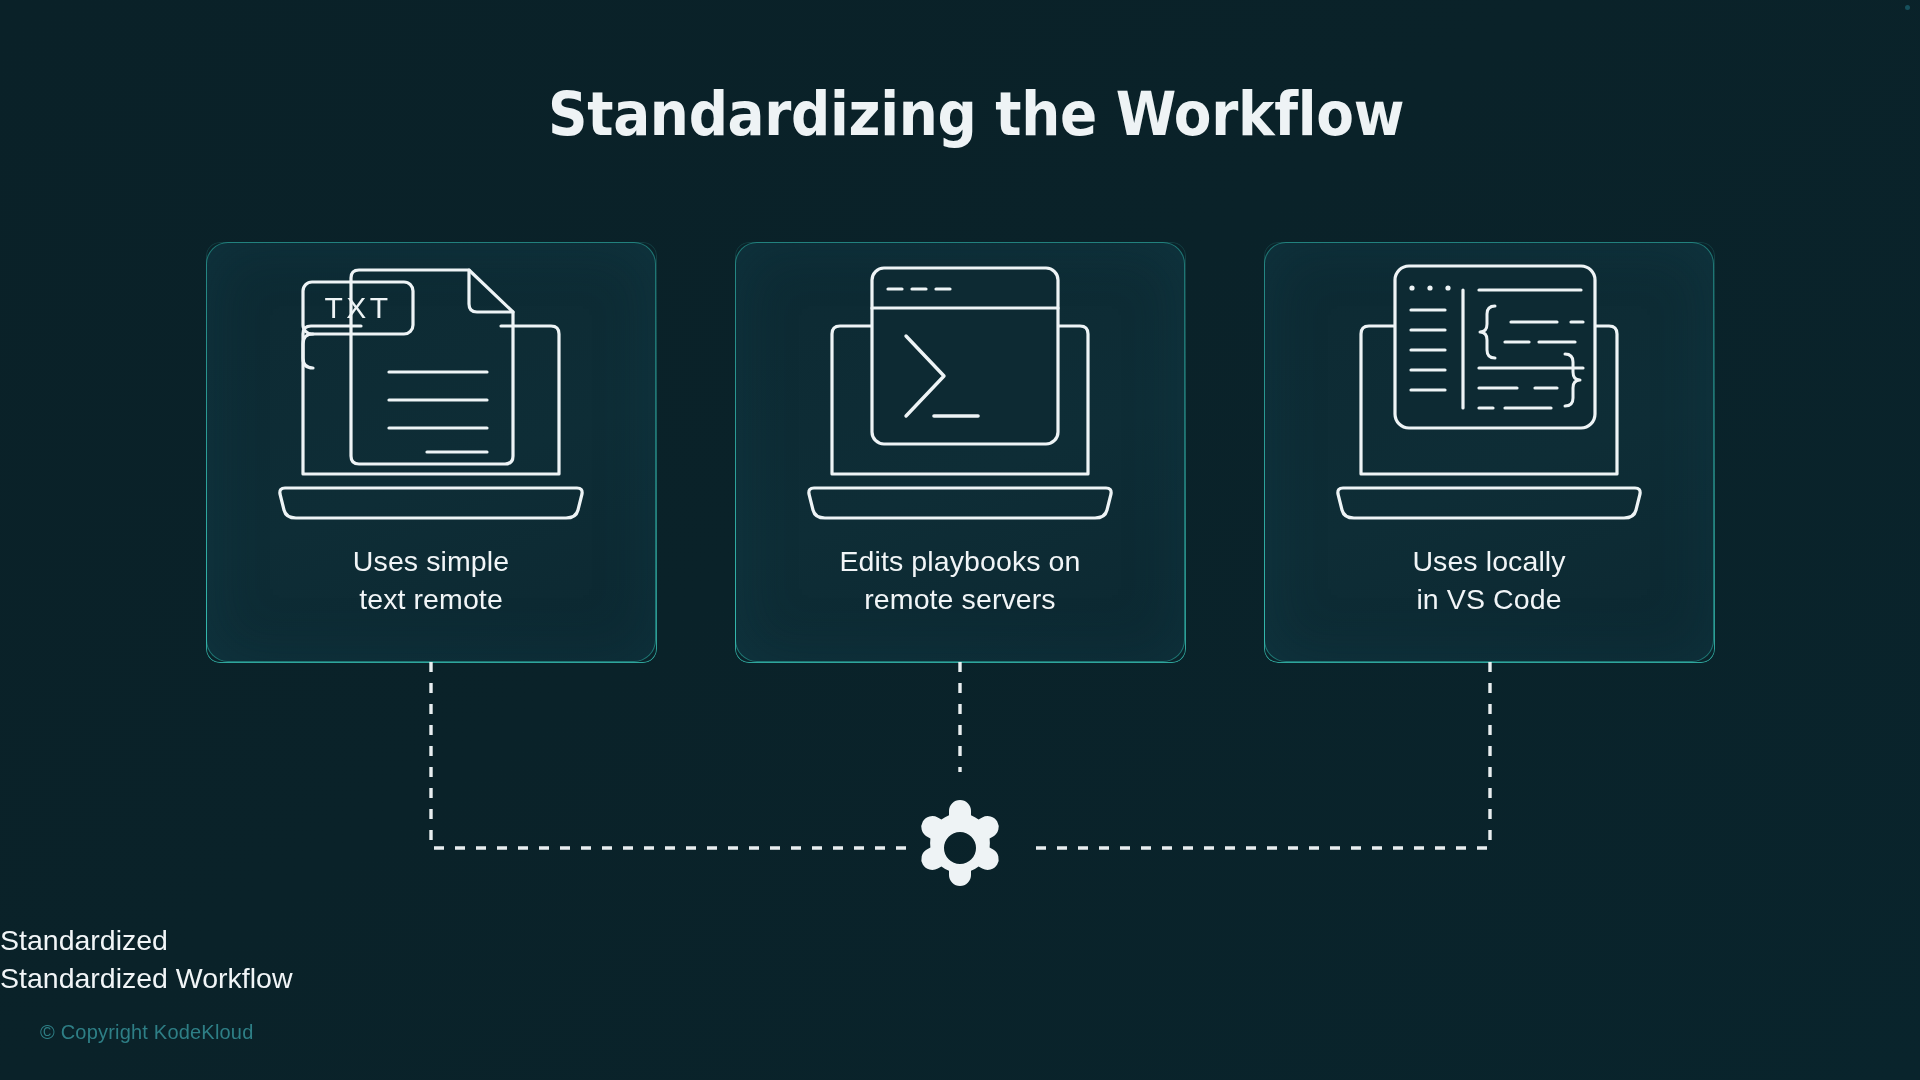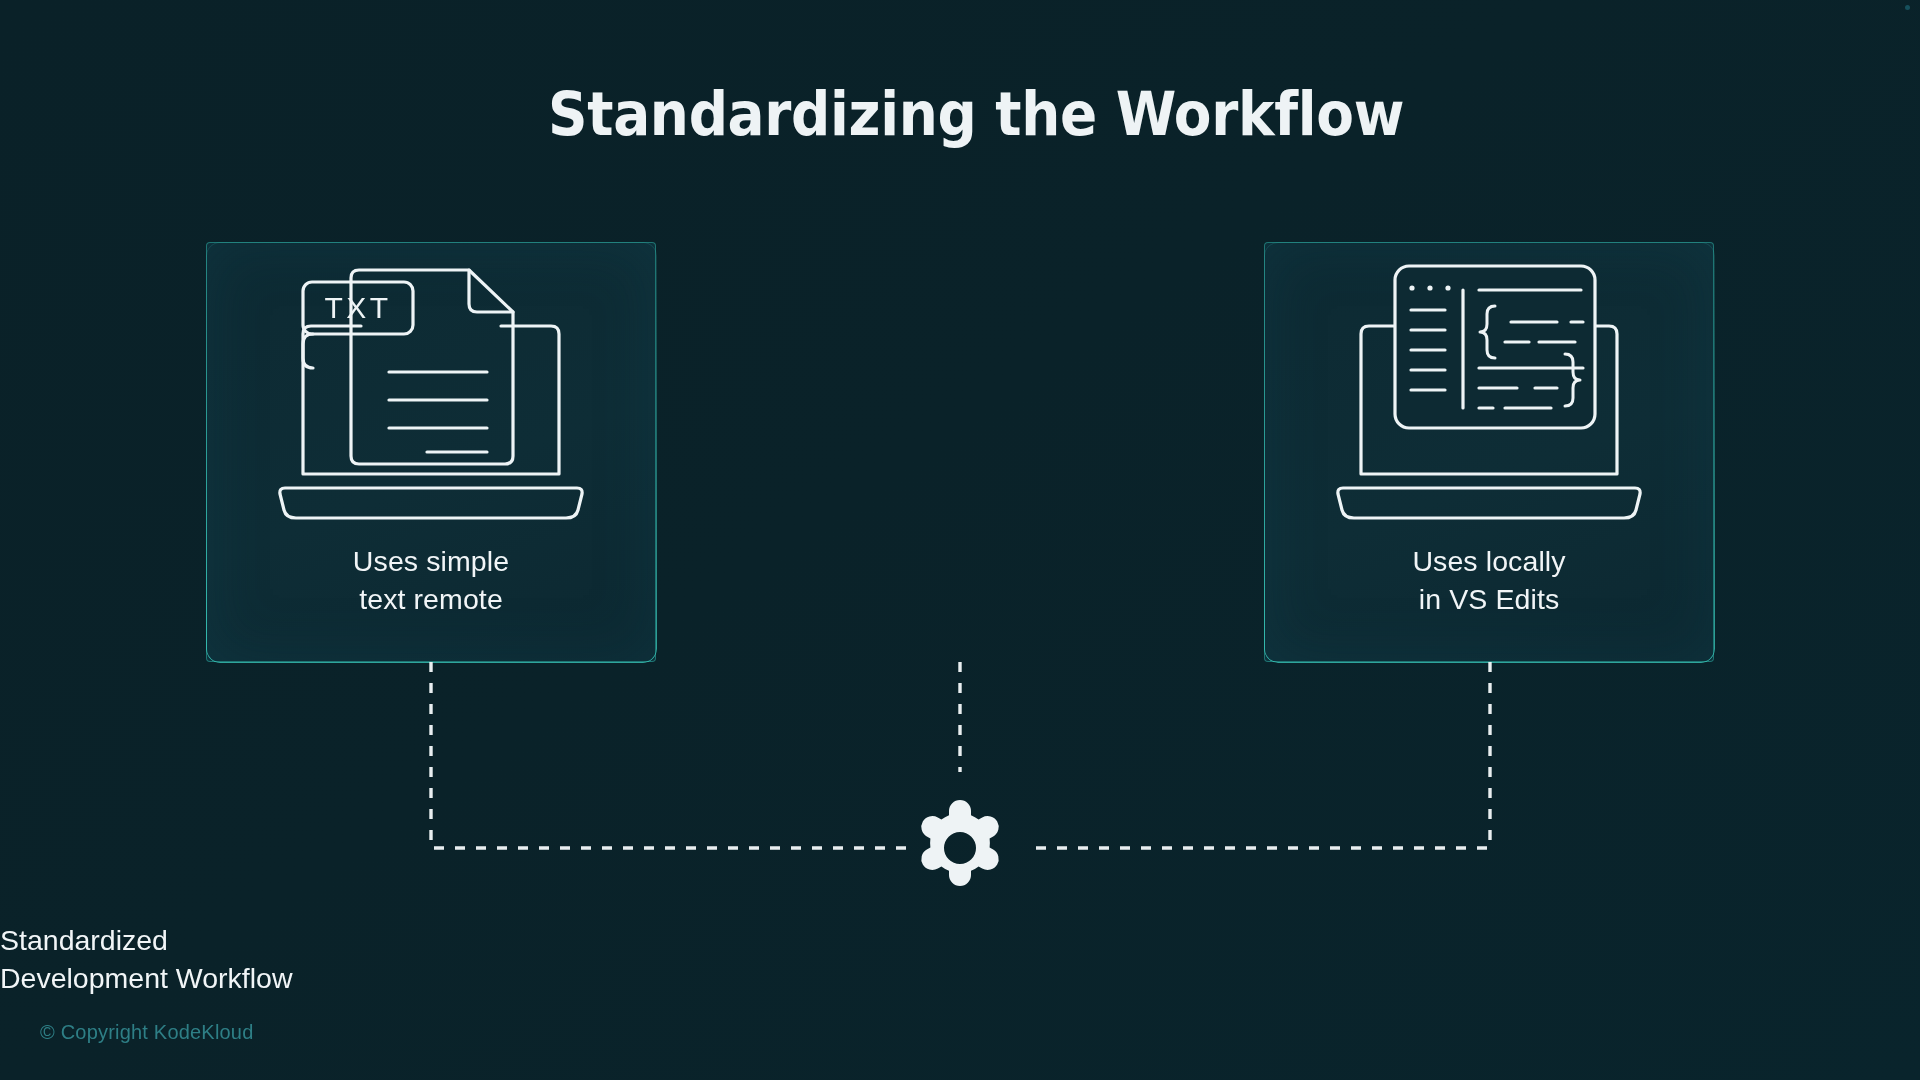--- a/index.html
+++ b/index.html
@@ -48,21 +48,21 @@
     width:1508px;
     height:420px;
     display:flex;
     justify-content:space-between;
   }
 
   .card {
     position:relative;
     width:450px;
     height:420px;
-    border-radius:4px;
+    border-radius:22px;
     border:1.5px solid rgba(45,180,170,0.55);
     background:linear-gradient(160deg,#0d2a33 0%,#0e2d36 55%,#0c2831 100%);
     box-shadow:inset 0 0 60px rgba(20,80,95,0.25);
     display:flex;
     flex-direction:column;
     align-items:center;
   }
   .card::after{
     content:"";
     position:absolute;
@@ -183,20 +183,48 @@
 
           <text x="117" y="70" text-anchor="middle" font-family="Liberation Sans, sans-serif" font-size="30" letter-spacing="3.5" fill="#eef4f6">TXT</text>
         </svg>
       </div>
       <div class="card-label">
         <div>Uses simple</div>
         <div>text remote</div>
       </div>
     </div>
 
+    <div class="card">
+      <div class="card-art">
+        <svg width="380" height="290" viewBox="0 0 380 290">
+          <g fill="none" stroke="#eef4f6" stroke-width="3.2" stroke-linecap="round" stroke-linejoin="round">
+
+            <path d="M70 78 L120 78 M260 78 L310 78
+                     M70 78 q-8 0 -8 8 L62 226 L318 226 L318 86 q0 -8 -8 -8"></path>
+
+            <path d="M44 240 L336 240 q6 0 5 6 l-4 16 q-2 8 -12 8 L55 270
+                     q-10 0 -12 -8 l-4 -16 q-1 -6 5 -6 Z"></path>
+
+            <rect x="102" y="20" width="186" height="176" rx="12" fill="#0d2a33"></rect>
+
+            <path d="M102 60 L288 60"></path>
+
+            <path d="M118 41 L132 41 M142 41 L156 41 M166 41 L180 41"></path>
+
+            <path d="M136 88 L174 128 L136 168" stroke-width="3.4"></path>
+
+            <path d="M164 168 L208 168" stroke-width="3.6"></path>
+          </g>
+        </svg>
+      </div>
+      <div class="card-label">
+        <div>Edits playbooks on</div>
+        <div>remote servers</div>
+      </div>
+    </div>
 
     <div class="card">
       <div class="card-art">
         <svg width="380" height="290" viewBox="0 0 380 290">
           <g fill="none" stroke="#eef4f6" stroke-width="3.2" stroke-linecap="round" stroke-linejoin="round">
 
             <path d="M70 78 L120 78 M260 78 L310 78
                      M70 78 q-8 0 -8 8 L62 226 L318 226 L318 86 q0 -8 -8 -8"></path>
 
             <path d="M44 240 L336 240 q6 0 5 6 l-4 16 q-2 8 -12 8 L55 270
@@ -223,21 +251,21 @@
 
           <g fill="#eef4f6">
             <circle cx="113" cy="40" r="2.6"></circle>
             <circle cx="131" cy="40" r="2.6"></circle>
             <circle cx="149" cy="40" r="2.6"></circle>
           </g>
         </svg>
       </div>
       <div class="card-label">
         <div>Uses locally</div>
-        <div>in VS Edits</div>
+        <div>in VS Code</div>
       </div>
     </div>
 
   </div>
 
   <svg class="connectors" width="1920" height="1080">
     <g stroke="#e9eef0" stroke-width="3.4" fill="none" stroke-dasharray="10 11" stroke-linecap="butt">
 
       <path d="M431 662 L431 848 L912 848"></path>
 
@@ -263,18 +291,18 @@
         a34 34 0 0 1 0 -8.8 l-3.6 -2.1
         a11 11 0 0 1 -4 -15 a11 11 0 0 1 15 -4 l3.6 2.1
         a34 34 0 0 1 7.6 -4.4 l0 -4.2
         a11 11 0 0 1 11 -11 Z
         M50 34 a16 16 0 1 0 0 32 a16 16 0 0 0 0 -32 Z"></path>
     </svg>
   </div>
 
   <div class="outcome">
     <div>Standardized</div>
-    <div>Development Workflow</div>
+    <div>Standardized Workflow</div>
   </div>
 
   <div class="copyright">© Copyright KodeKloud</div>
 
 </div>
 
 </body></html>

